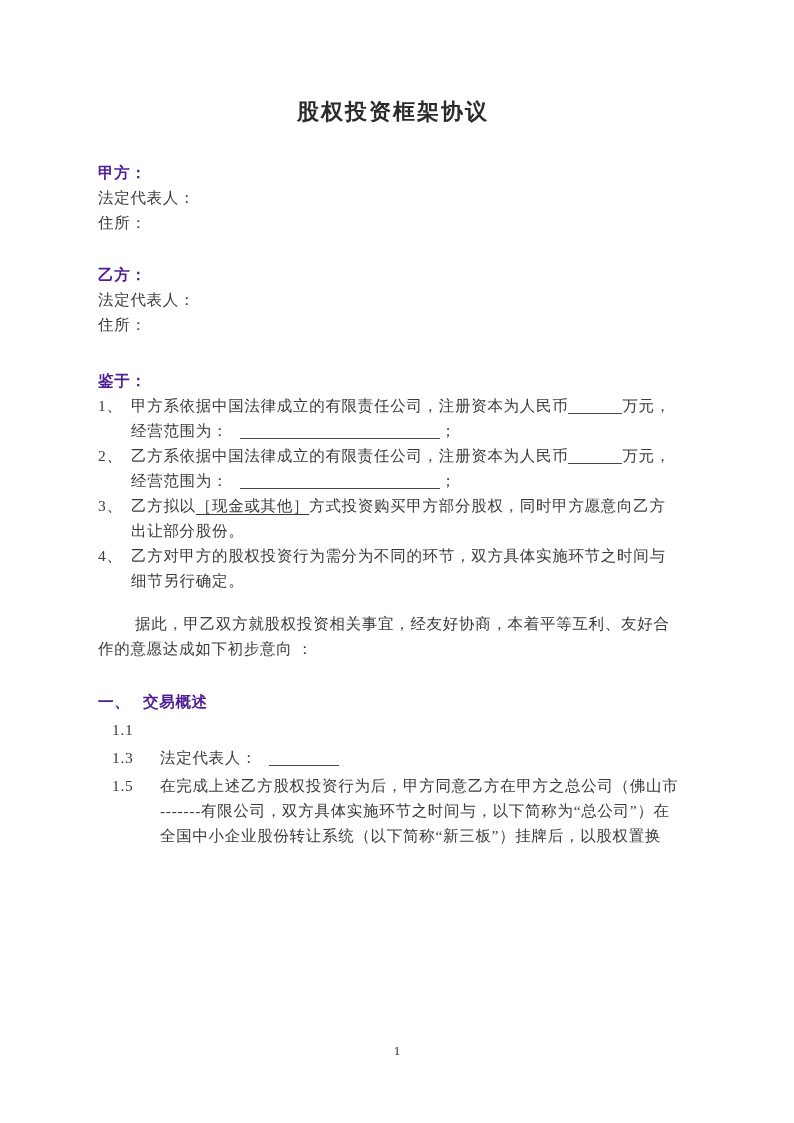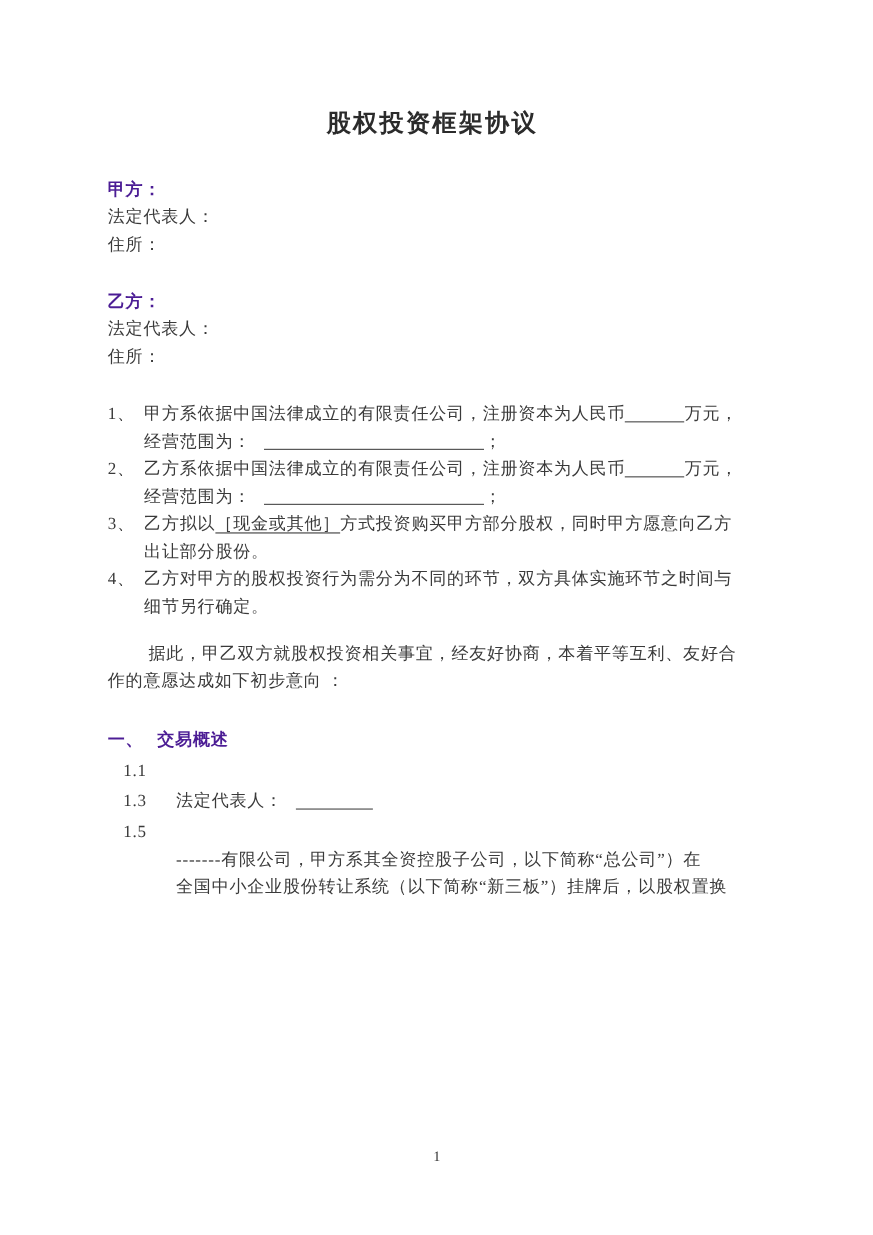--- a/index.html
+++ b/index.html
@@ -78,20 +78,21 @@
     <p>法定代表人：</p>
     <p>住所：</p>
   </div>
 
   <div class="party-block">
     <p class="bold">乙方：</p>
     <p>法定代表人：</p>
     <p>住所：</p>
   </div>
 
+  <p class="bold whereas-heading">鉴于：</p>
 
   <div>
 
     <div class="witem">
       <span class="wnum">1、</span>
       <div class="wtxt">
         <span>甲方系依据中国法律成立的有限责任公司，注册资本为人民币</span><span class="blank w54"></span><span>万元，</span><br>
         <span>经营范围为：</span><span class="blank w200 ml"></span><span>；</span>
       </div>
     </div>
@@ -143,22 +144,22 @@
       <span class="snum">1.3</span>
       <div class="stxt">
         <span>法定代表人：</span><span class="blank w70 ml"></span>
       </div>
     </div>
 
 
     <div class="sitem">
       <span class="snum">1.5</span>
       <div class="stxt">
-        <br>
-        <span>-------有限公司，甲方系其全资控股子公司，以下简称“总公司”）在</span><br>
+        <span>在完成上述乙方股权投资行为后，甲方同意乙方在甲方之总公司（佛山市</span><br>
+        <span>-------有限公司，双方具体实施环节之时间与，以下简称为“总公司”）在</span><br>
         <span>全国中小企业股份转让系统（以下简称“新三板”）挂牌后，以股权置换</span><br>
       </div>
     </div>
 
   </div>
 
   <div class="page-number">1</div>
 
 </div>
 

